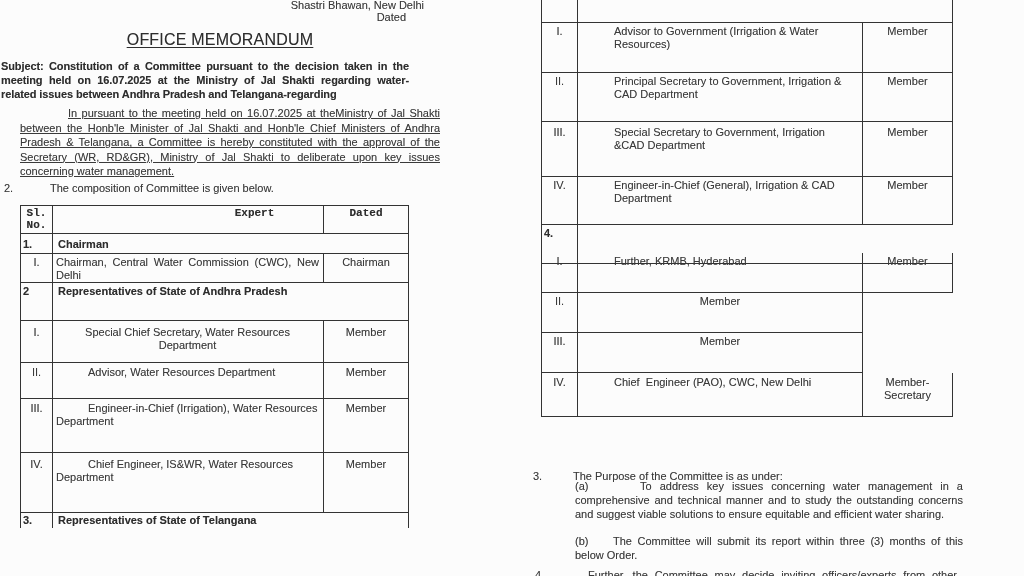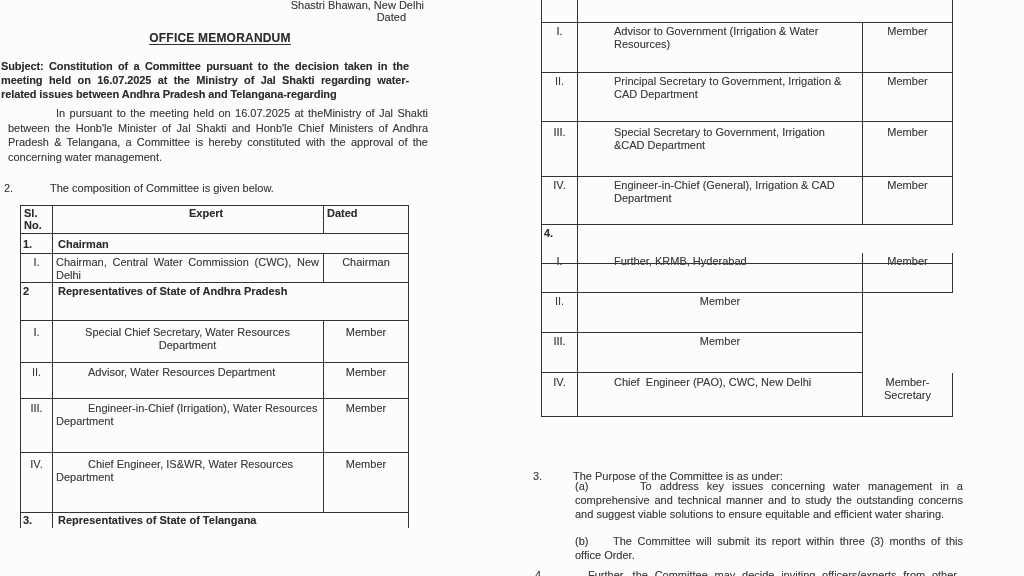--- a/index.html
+++ b/index.html
@@ -45,31 +45,31 @@
   .c-num{text-align:center;}
   .secnum{text-align:left;padding-left:2px;font-weight:bold;color:var(--ink-bold);}
   .sectxt{font-weight:bold;color:var(--ink-bold);padding-left:5px;}
   .t-right .sectxt{padding-left:36px;margin-top:36px;}
   .c-lvl{text-align:center;}
   .t-left .c-exp{padding-left:3px;padding-right:4px;}
   .t-right .c-exp{padding-left:36px;padding-right:8px;}
   .cen{text-align:center;}
   .ind{text-indent:32px;}
   .jus{text-align:justify;}
-  .hdr{font-weight:bold;color:var(--ink-bold);text-align:left;line-height:11.5px;padding-top:2px;}
+  .hdr{font-weight:bold;color:var(--ink-bold);text-align:center;line-height:11.5px;padding-top:2px;font-family:Liberation Mono, monospace;}
 
   
   #addr{top:-1px;left:0;width:424px;text-align:right;line-height:12px;}
   #dated{top:11px;left:0;width:406px;text-align:right;line-height:12px;}
-  #title{top:31px;left:0;width:440px;text-align:center;font-weight:bold;color:var(--ink-bold);
-         text-decoration:underline;text-underline-offset:2px;font-size:12px;letter-spacing:0.2px;}
+  #title{top:31px;left:0;width:440px;text-align:center;font-weight:normal;color:var(--ink-bold);
+         text-decoration:underline;text-underline-offset:2px;font-size:16px;letter-spacing:0.2px;}
   #subject{top:59px;left:1px;width:408px;font-weight:bold;color:var(--ink-bold);
            line-height:14px;letter-spacing:-0.1px;}
   #subject .ln{height:14px;}
-  #para1{top:106px;left:8px;width:420px;line-height:14.5px;}
+  #para1{top:106px;left:20px;width:420px;line-height:14.5px;text-decoration:underline;}
   #para1 .ln{height:14.5px;}
   #para2{top:181px;left:4px;width:420px;line-height:14px;padding-left:46px;}
   #purpose{top:455px;left:533px;width:430px;line-height:14px;padding-left:40px;}
   #item-a{top:479px;left:575px;width:388px;line-height:14px;}
   #item-a .ln{height:14px;}
   #item-b{top:534px;left:575px;width:388px;line-height:14px;}
   #item-b .ln{height:14px;}
   #para4{top:568px;left:535px;width:422px;line-height:14px;}
   #para4 .ln{height:14px;}
 </style>
@@ -83,20 +83,21 @@
 <div class="pblock" id="subject">
   <div class="ln jl">Subject: Constitution of a Committee pursuant to the decision taken in the</div>
   <div class="ln jl">meeting held on 16.07.2025 at the Ministry of Jal Shakti regarding water-</div>
   <div class="ln ll">related issues between Andhra Pradesh and Telangana-regarding</div>
 </div>
 
 <div class="pblock" id="para1">
   <div class="ln jl" style="padding-left:48px">In pursuant to the meeting held on 16.07.2025 at theMinistry of Jal Shakti</div>
   <div class="ln jl">between the Honb'le Minister of Jal Shakti and Honb'le Chief Ministers of Andhra</div>
   <div class="ln jl">Pradesh &amp; Telangana, a Committee is hereby constituted with the approval of the</div>
+  <div class="ln jl">Secretary (WR, RD&amp;GR), Ministry of Jal Shakti to deliberate upon key issues</div>
   <div class="ln ll">concerning water management.</div>
 </div>
 
 <div class="pblock ln ll" id="para2">
   <span class="hang">2.</span>
   <span>The composition of Committee is given below.</span>
 </div>
 
 <div class="tbl t-left" style="left:20px;top:205px;">
   <div class="trow" style="height:28px">
@@ -213,21 +214,21 @@
   </div>
   <div class="ln jl">comprehensive and technical manner and to study the outstanding concerns</div>
   <div class="ln ll">and suggest viable solutions to ensure equitable and efficient water sharing.</div>
 </div>
 
 <div class="pblock" id="item-b">
   <div class="ln jl" style="padding-left:38px">
     <span class="hang">(b)</span>
     <span>The Committee will submit its report within three (3) months of this</span>
   </div>
-  <div class="ln ll">office Order.</div>
+  <div class="ln ll">below Order.</div>
 </div>
 
 <div class="pblock" id="para4">
   <div class="ln jl" style="padding-left:53px">
     <span class="hang">4.</span>
     <span>Further, the Committee may decide inviting officers/experts from other</span>
   </div>
 </div>
 
 </body></html>

